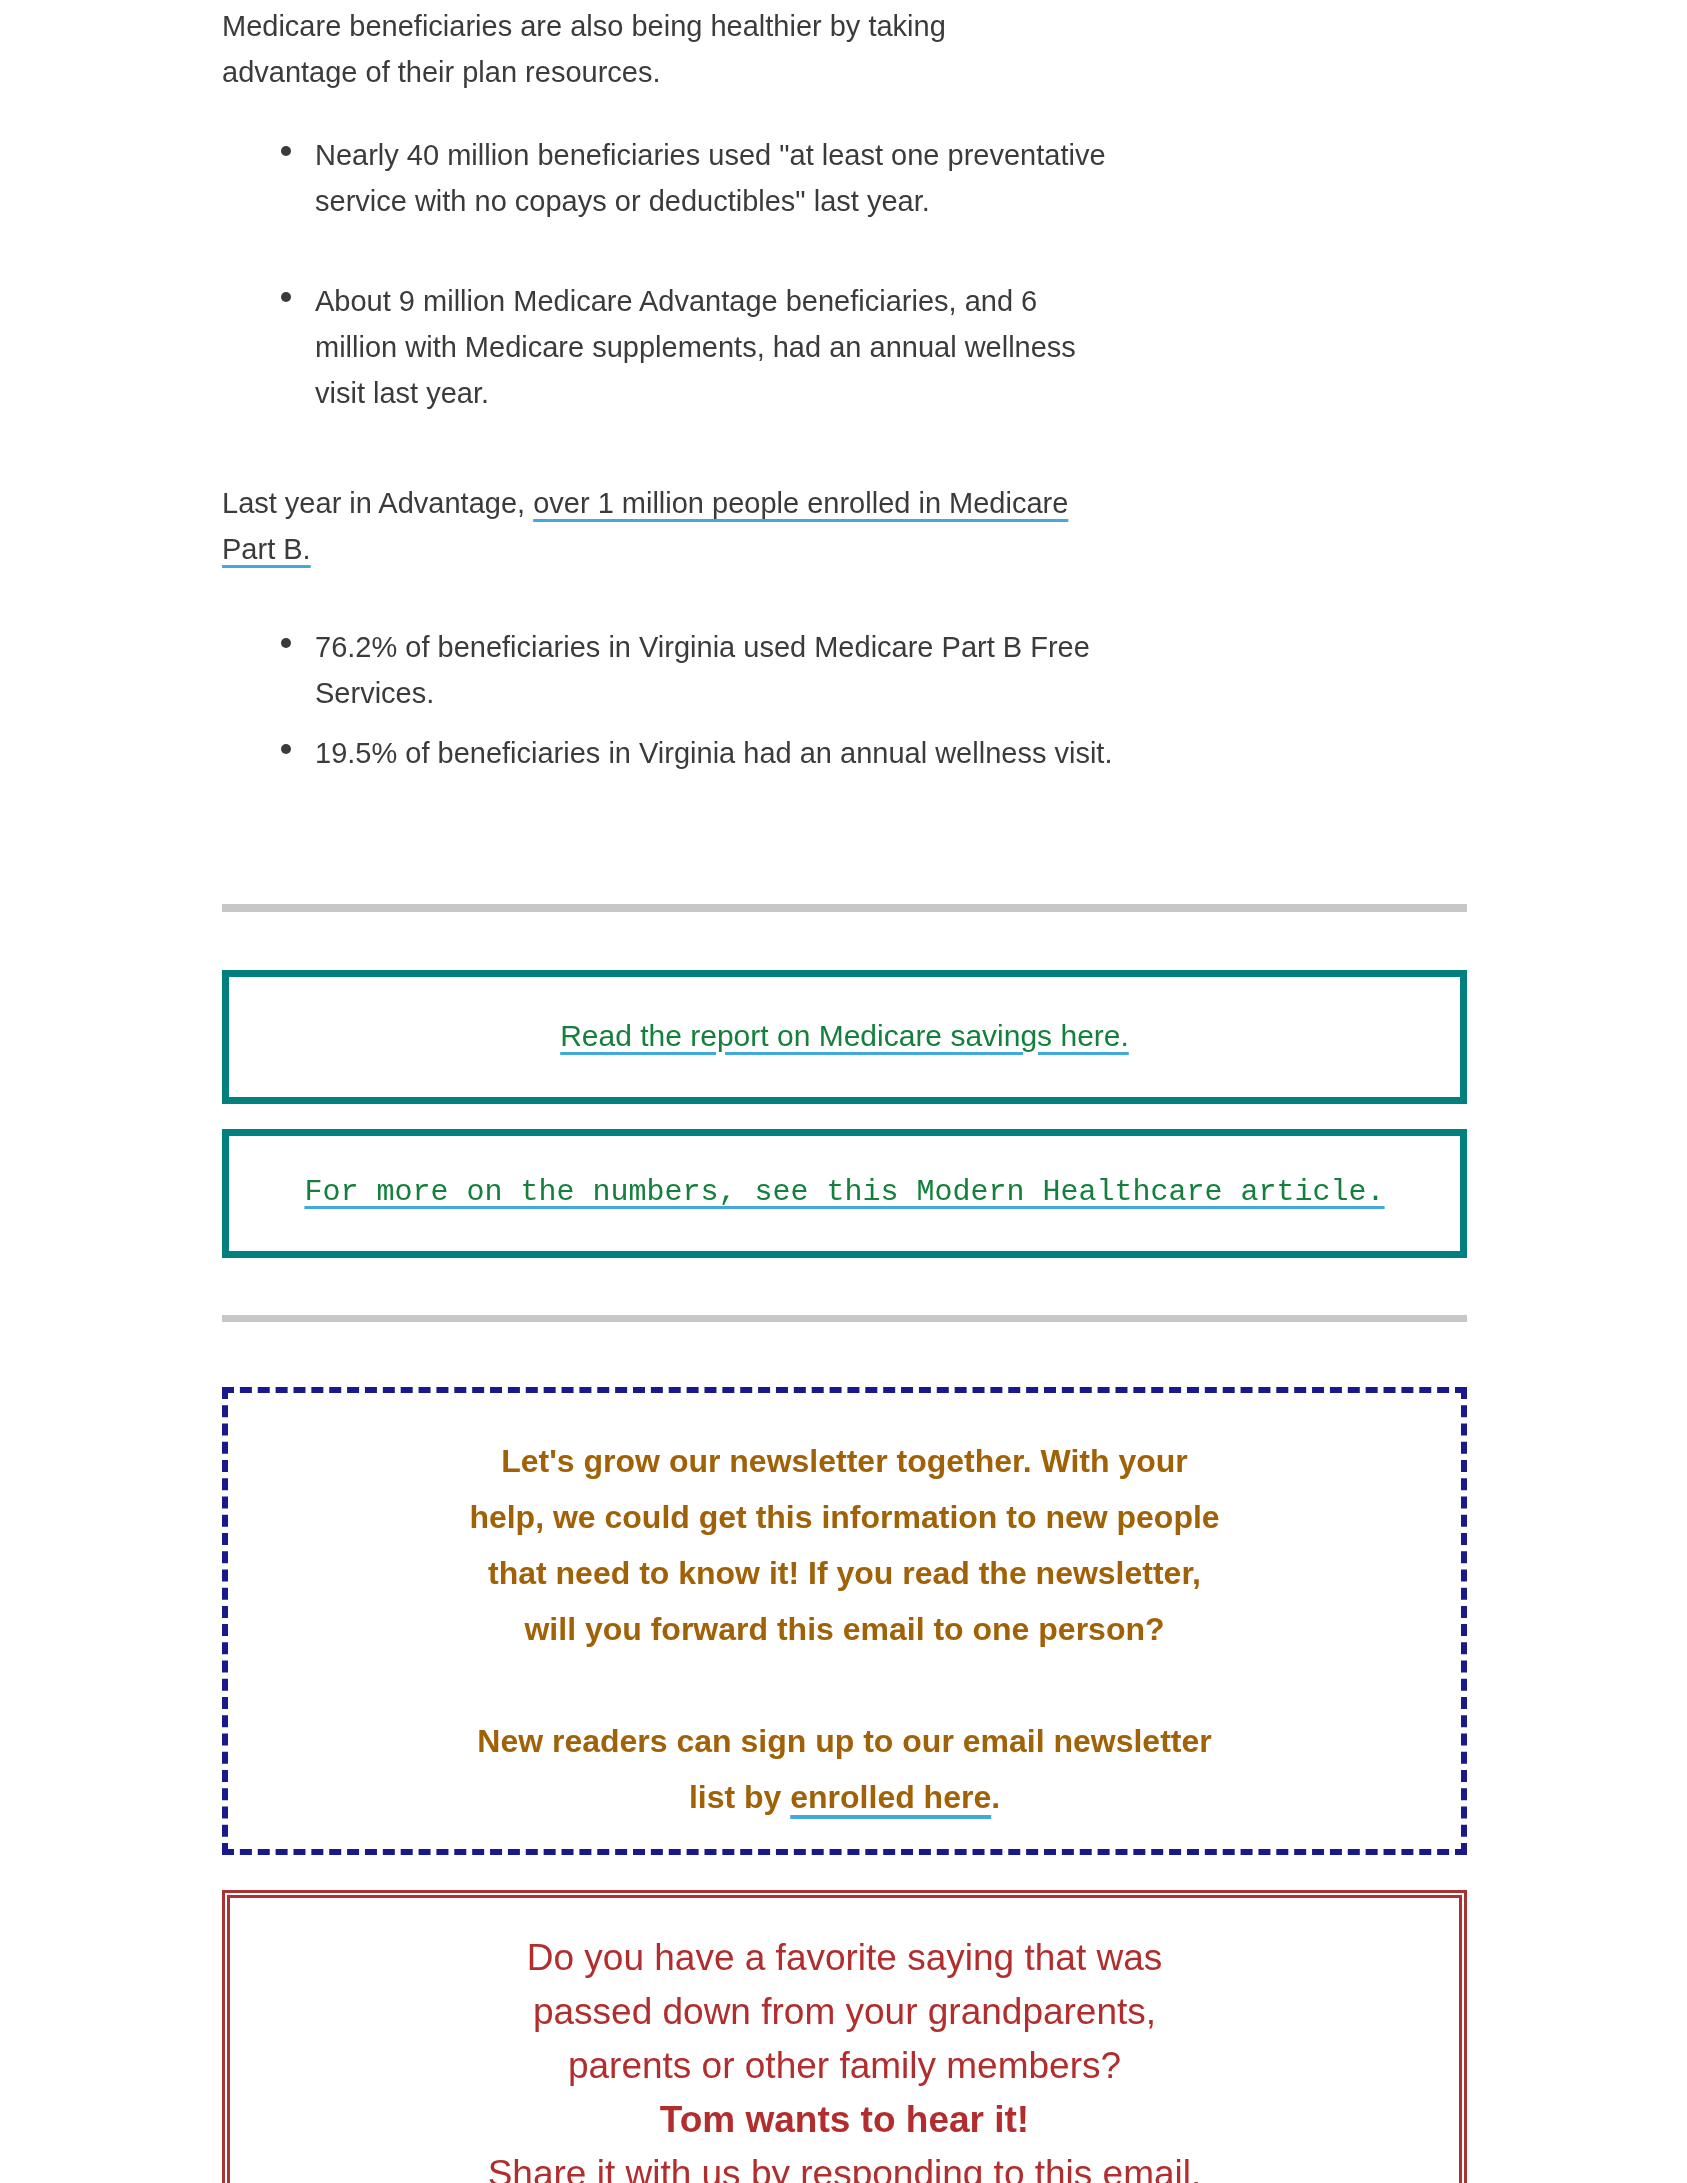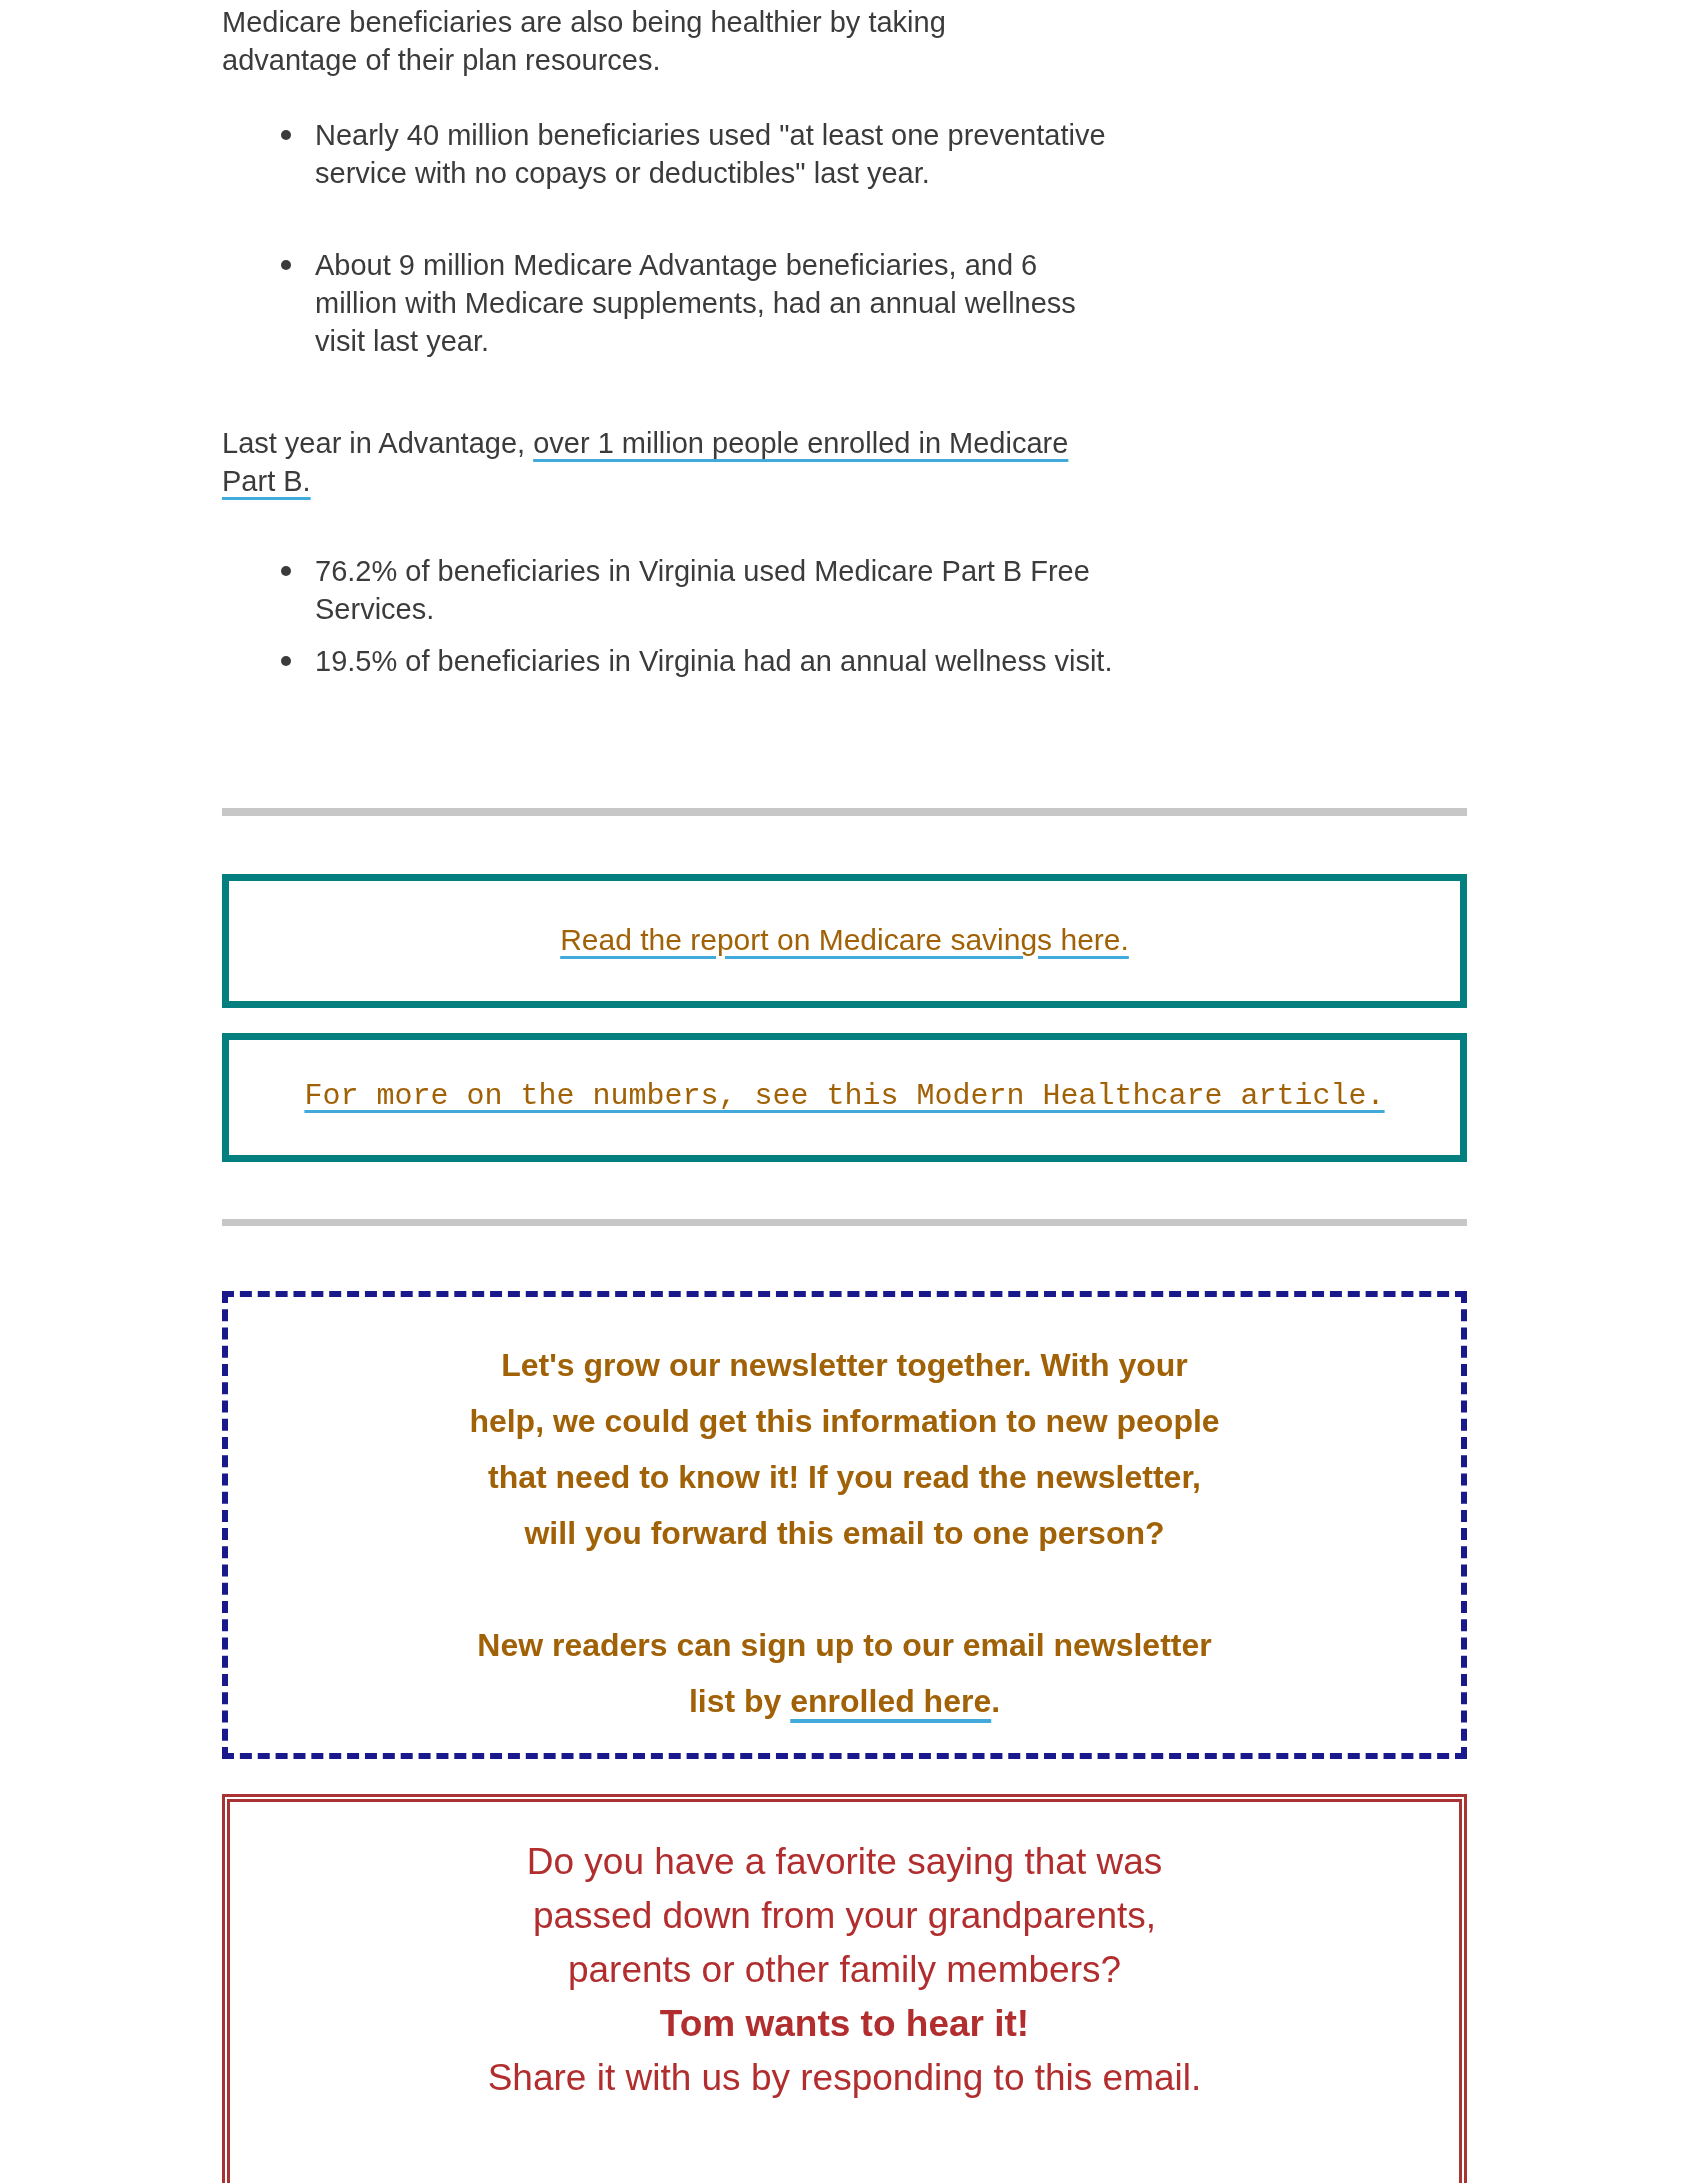--- a/index.html
+++ b/index.html
@@ -11,21 +11,21 @@
     overflow: hidden;
     font-family: "Liberation Sans", sans-serif;
   }
   .page {
     box-sizing: border-box;
     width: 1687px;
     padding: 3.3px 220px 0 222px;
   }
   .body-text {
     font-size: 29px;
-    line-height: 38px;
+    line-height: 46px;
     color: #3b3b3b;
     white-space: pre-line;
     margin: 0;
   }
   
   ul.bullets {
     margin: 37px 0 0 0;
     padding: 0 0 0 93px;
     list-style: none;
   }
@@ -68,21 +68,21 @@
     text-align: center;
   }
   .teal-box.box2 {
     margin-top: 25px;
     padding: 37px 13.2px 40px 13.2px;
     font-family: Liberation Mono, monospace;
   }
   .teal-box .link {
     font-size: 30px;
     line-height: 38px;
-    color: #a16207;
+    color: #15803d;
   }
   .navy-box {
     margin-top: 65px;
     border: 6.6px dashed #19198c;
     padding: 40px 26.5px 24px 26.5px;
     text-align: center;
   }
   .navy-text {
     margin: 0;
     font-size: 32px;

